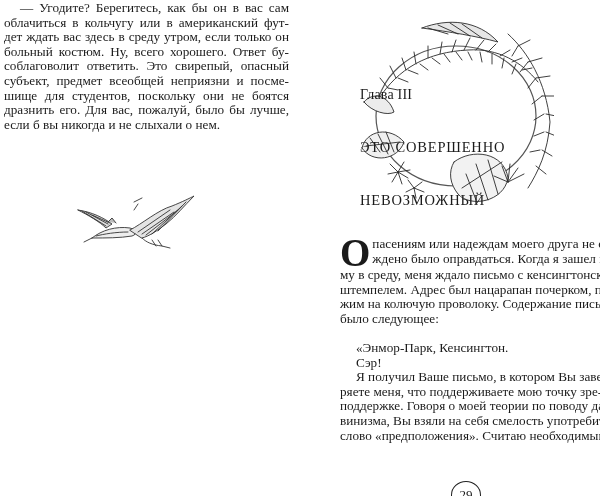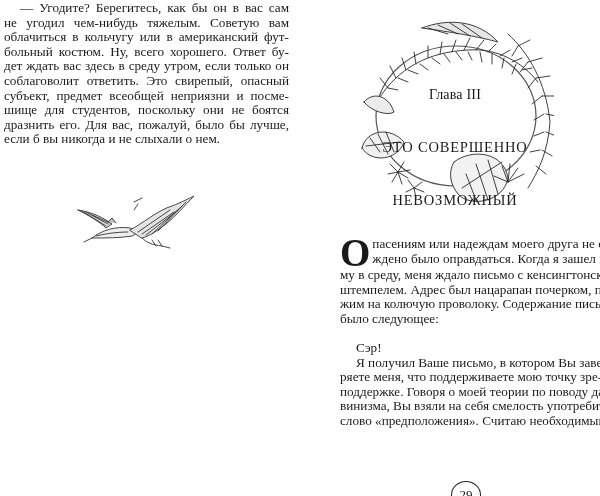--- a/index.html
+++ b/index.html
@@ -8,40 +8,39 @@
   .page { position:absolute; top:0; height:496px; }
   .left-page { left:0; width:300px;text-decoration:underline; }
   .right-page { left:300px; width:300px; }
   .text-block { position:absolute; font-size:13.2px; line-height:14.6px; text-align:justify; }
   .left-text { left:4px; top:1px; width:285px; }
   .line { display:block; white-space:nowrap; text-align-last:justify; }
   .line.last { text-align-last:left; }
   .line.indent { padding-left:16px; }
   .pterodactyl { position:absolute; left:72px; top:190px; width:125px; height:62px; }
   .wreath { position:absolute; left:58px; top:12px; width:196px; height:198px; }
-  .chapter-title { position:absolute; left:60px; top:86px; width:190px; text-align:center; }
+  .chapter-title { position:absolute; left:60px; top:86px; width:190px; text-align:left; }
   .chapter-num { font-size:14px; line-height:17px; letter-spacing:0.2px; }
   .chapter-name { font-size:14.5px; line-height:17px; letter-spacing:0.8px;margin-top:36px; }
   .right-text { left:40px; top:237px; width:260px; }
   .dropcap { float:left; font-size:39px; line-height:30px; margin:1px 2px 0 0; font-weight:bold; }
   .letter-gap { height:14.6px; }
   .page-number { position:absolute; left:151px; top:473px; width:30px; height:28px;margin-top:8px; }
   .page-number-circle { position:absolute; inset:0; border:1.6px solid #222; border-radius:50%; box-sizing:border-box; }
   .page-number-text { position:absolute; inset:0; text-align:center; font-size:13px; line-height:28px; }
 </style>
 </head>
 <body>
 
 <div class="page left-page">
   <div class="text-block left-text">
     <span class="line indent">— Угодите? Берегитесь, как бы он в вас сам</span>
-    <span class="line">не угодил чем-нибудь тяжелым. Советую вам</span>
     <span class="line">облачиться в кольчугу или в американский фут-</span>
+    <span class="line">дет ждать вас здесь в среду утром, если только он</span>
     <span class="line">больный костюм. Ну, всего хорошего. Ответ бу-</span>
-    <span class="line">дет ждать вас здесь в среду утром, если только он</span>
     <span class="line">соблаговолит ответить. Это свирепый, опасный</span>
     <span class="line">субъект, предмет всеобщей неприязни и посме-</span>
     <span class="line">шище для студентов, поскольку они не боятся</span>
     <span class="line">дразнить его. Для вас, пожалуй, было бы лучше,</span>
     <span class="line last">если б вы никогда и не слыхали о нем.</span>
   </div>
 
   <svg class="pterodactyl" viewBox="0 0 125 62">
     <g fill="none" stroke="#333" stroke-width="0.9" stroke-linecap="round">
 
@@ -104,20 +103,21 @@
       <span class="dropcap">О</span>
       <span class="line">пасениям или надеждам моего друга не су-</span>
       <span class="line">ждено было оправдаться. Когда я зашел к не-</span>
       <span class="line" style="clear:both">му в среду, меня ждало письмо с кенсингтонским</span>
       <span class="line">штемпелем. Адрес был нацарапан почерком, похо-</span>
       <span class="line">жим на колючую проволоку. Содержание письма</span>
       <span class="line last">было следующее:</span>
     </div>
     <div class="letter-gap"></div>
     <div>
+      <span class="line last indent">«Энмор-Парк, Кенсингтон.</span>
       <span class="line last indent">Сэр!</span>
       <span class="line indent">Я получил Ваше письмо, в котором Вы заве-</span>
       <span class="line">ряете меня, что поддерживаете мою точку зре-</span>
       <span class="line">поддержке. Говоря о моей теории по поводу дар-</span>
       <span class="line">винизма, Вы взяли на себя смелость употребить</span>
       <span class="line">слово «предположения». Считаю необходимым</span>
     </div>
   </div>
 
   <div class="page-number">

